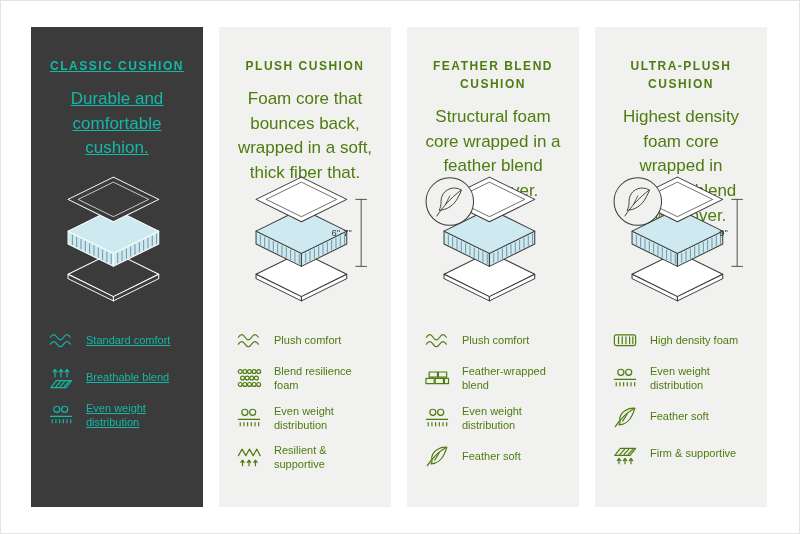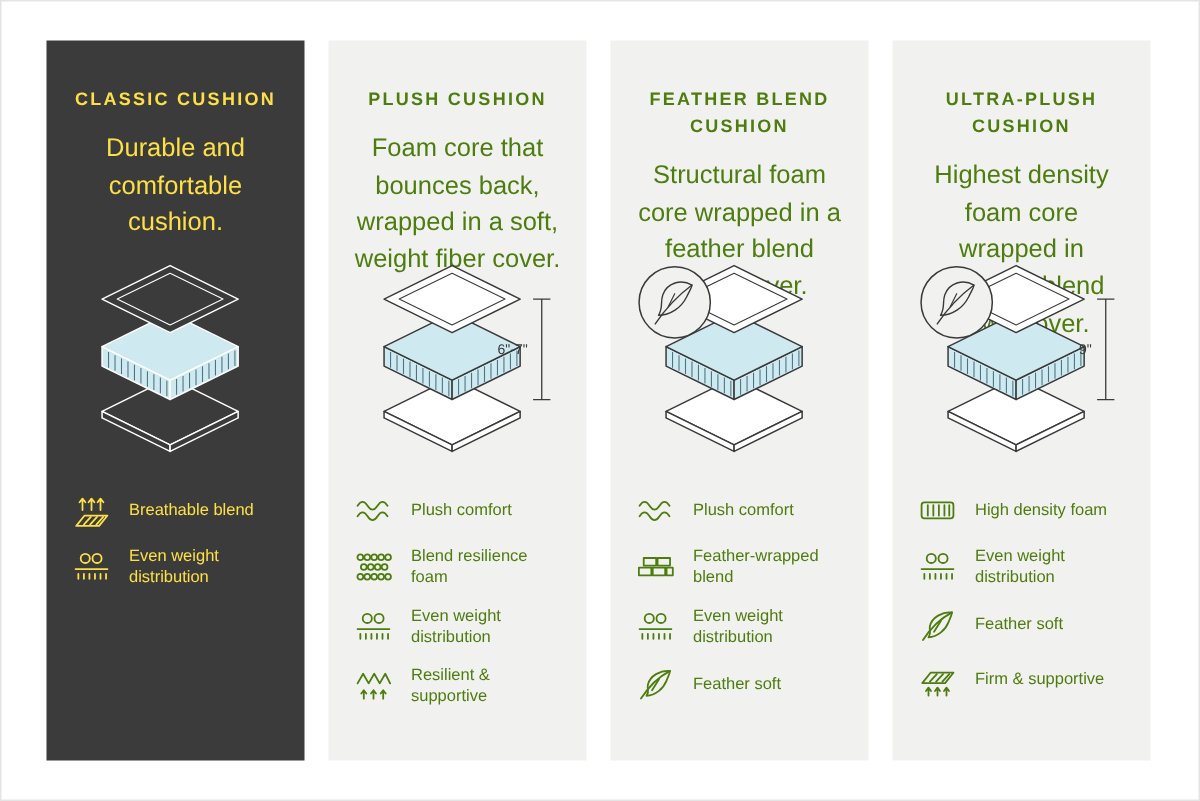--- a/index.html
+++ b/index.html
@@ -17,21 +17,21 @@
     display: flex;
     gap: 16px;
     padding: 26px 30px;
   }
   .panel {
     flex: 0 0 172px;
     width: 172px;
     padding: 30px 14px 18px;
   }
   .panel.light { background: #f1f1ef; color: #4d7c0f; }
-  .panel.dark  { background: #3b3b3b; color: #fde047; }
+  .panel.dark  { background: #3b3b3b; color: #14b8a6; text-decoration: underline; }
   .hdr { height: 104px; }
   .title {
     margin: 0 0 12px;
     font-size: 12px;
     font-weight: 700;
     letter-spacing: 1.5px;
     text-align: center;
     line-height: 1.5;
     text-transform: uppercase;
   }
@@ -90,20 +90,29 @@
           <path d="M38 88.0 L38 102.5 M101 113.0 L101 127.5 M44 90.9 L44 105.4 M107 110.1 L107 124.6 M50 93.9 L50 108.4 M113 107.1 L113 121.6 M56 96.8 L56 111.3 M119 104.2 L119 118.7 M62 99.8 L62 114.3 M125 101.2 L125 115.7 M68 102.7 L68 117.2 M131 98.3 L131 112.8 M74 105.7 L74 120.2 M137 95.3 L137 109.8 M80 108.6 L80 123.1 M143 92.4 L143 106.9 M86 111.6 L86 126.1 M149 89.4 L149 103.9 M92 114.5 L92 129.0 M155 86.5 L155 101.0 " stroke="#4a7482" stroke-width="1" fill="none"></path>
           <polygon points="95,52 158,83 95,114 32,83" fill="#cfe9f0" stroke="#ffffff" stroke-width="1.4" stroke-linejoin="round"></polygon>
           <polygon points="95,8 158,39 95,70 32,39" fill="#3b3b3b" stroke="#ffffff" stroke-width="1.4" stroke-linejoin="round"></polygon>
           <polygon points="95,15 144,39 95,63 46,39" fill="none" stroke="#ffffff" stroke-width="1" stroke-linejoin="round"></polygon>
         </svg>
       </div>
       <ul class="features">
         <li class="feature">
           <span class="ficon">
             <svg class="fi" viewBox="0 0 30 26" aria-hidden="true">
+              <path d="M3.5 10 q3.6 -5.6 7.2 0 t7.2 0 t7.2 0"></path>
+              <path d="M3.5 17.5 q3.6 -5.6 7.2 0 t7.2 0 t7.2 0"></path>
+            </svg>
+          </span>
+          <span class="flabel">Standard comfort</span>
+        </li>
+        <li class="feature">
+          <span class="ficon">
+            <svg class="fi" viewBox="0 0 30 26" aria-hidden="true">
               <path d="M4 24.5 L10 17 L26.5 17 L20.5 24.5 Z"></path>
               <path d="M9.5 23.5 L14.5 18 M14 23.5 L19 18 M18.5 23.5 L23.5 18"></path>
               <path d="M8.5 13 V5.5 M6.4 7.4 L8.5 4.8 L10.6 7.4 M15 13 V5.5 M12.9 7.4 L15 4.8 L17.1 7.4 M21.5 13 V5.5 M19.4 7.4 L21.5 4.8 L23.6 7.4"></path>
             </svg>
           </span>
           <span class="flabel">Breathable blend</span>
         </li>
         <li class="feature">
           <span class="ficon">
             <svg class="fi" viewBox="0 0 30 26" aria-hidden="true">
@@ -113,21 +122,21 @@
               <path d="M5.5 18 V21.5 M9.5 18 V21.5 M13.5 18 V21.5 M17.5 18 V21.5 M21.5 18 V21.5 M25.5 18 V21.5"></path>
             </svg>
           </span>
           <span class="flabel">Even weight distribution</span>
         </li>
       </ul>
     </section>
     <section class="panel light">
       <header class="hdr">
         <h2 class="title">Plush Cushion</h2>
-        <p class="desc">Foam core that bounces back, wrapped in a soft, weight fiber cover.</p>
+        <p class="desc">Foam core that bounces back, wrapped in a soft, thick fiber that.</p>
       </header>
       <div class="diagram">
         <svg viewBox="0 0 200 188" width="160" height="150">
           <polygon points="95,112 158,143 95,174 32,143" fill="#ffffff" stroke="#3a3a3a" stroke-width="1.4" stroke-linejoin="round"></polygon>
           <polygon points="32,143 95,174 95,180 32,149" fill="#ffffff" stroke="#3a3a3a" stroke-width="1.4" stroke-linejoin="round"></polygon>
           <polygon points="95,174 158,143 158,149 95,180" fill="#ffffff" stroke="#3a3a3a" stroke-width="1.4" stroke-linejoin="round"></polygon>
           <polygon points="32,83 95,114 95,132 32,101" fill="#cfe9f0" stroke="#3a3a3a" stroke-width="1.4" stroke-linejoin="round"></polygon>
           <polygon points="95,114 158,83 158,101 95,132" fill="#cfe9f0" stroke="#3a3a3a" stroke-width="1.4" stroke-linejoin="round"></polygon>
           <path d="M38 88.0 L38 102.5 M101 113.0 L101 127.5 M44 90.9 L44 105.4 M107 110.1 L107 124.6 M50 93.9 L50 108.4 M113 107.1 L113 121.6 M56 96.8 L56 111.3 M119 104.2 L119 118.7 M62 99.8 L62 114.3 M125 101.2 L125 115.7 M68 102.7 L68 117.2 M131 98.3 L131 112.8 M74 105.7 L74 120.2 M137 95.3 L137 109.8 M80 108.6 L80 123.1 M143 92.4 L143 106.9 M86 111.6 L86 126.1 M149 89.4 L149 103.9 M92 114.5 L92 129.0 M155 86.5 L155 101.0 " stroke="#4a7482" stroke-width="1" fill="none"></path>
           <polygon points="95,52 158,83 95,114 32,83" fill="#cfe9f0" stroke="#3a3a3a" stroke-width="1.4" stroke-linejoin="round"></polygon>

